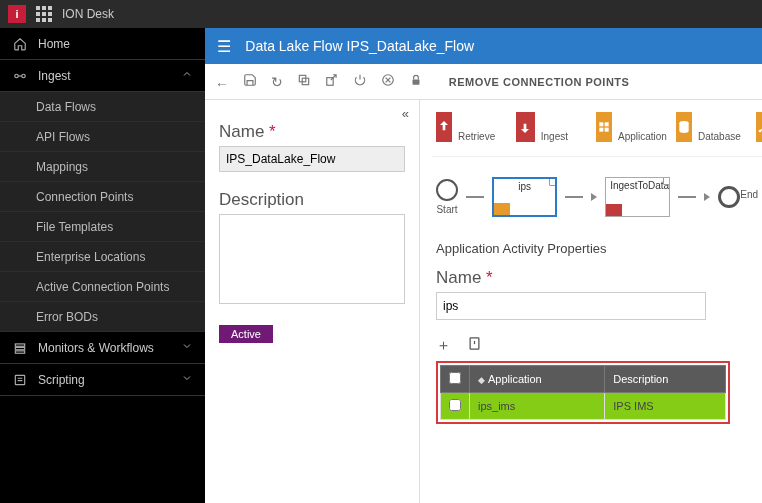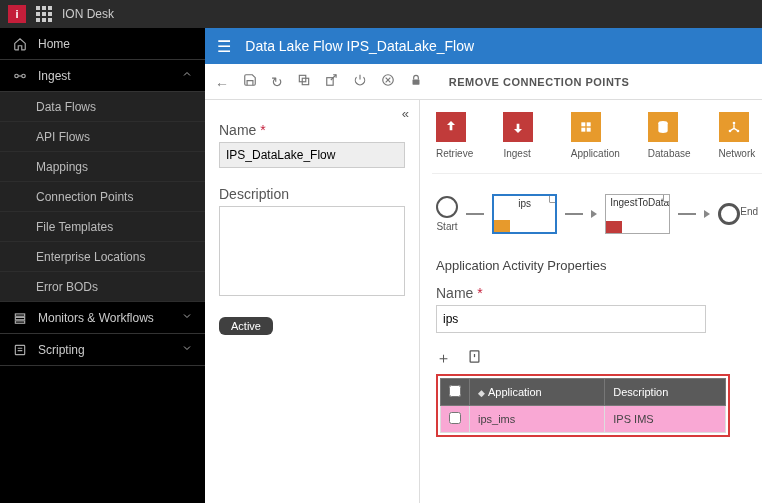--- a/index.html
+++ b/index.html
@@ -26,29 +26,29 @@
 .bluebar .title { font-size: 14px; }
 
 .toolbar { height: 36px; background: #fff; border-bottom: 1px solid #ddd; display: flex; align-items: center; padding: 0 10px; gap: 14px; color: #666; }
 .toolbar .tb-icon { cursor: pointer; font-size: 14px; color: #777; }
 .toolbar .label { font-size: 11px; font-weight: 600; letter-spacing: 0.5px; color: #555; margin-left: 12px; }
 
 .workspace { flex: 1; display: flex; min-height: 0; }
 
 .form-panel { width: 215px; background: #fff; border-right: 1px solid #ddd; padding: 14px 14px; position: relative; }
 .form-panel .collapse { position: absolute; top: 6px; right: 10px; font-size: 13px; color: #555; cursor: pointer; }
-.form-label { font-size: 14px; color: #555; margin-top: 8px; margin-bottom: 4px; }
+.form-label { font-size: 17px; color: #555; margin-top: 8px; margin-bottom: 4px; }
 .form-label .req { color: #c41e3a; }
 .form-input { width: 100%; height: 26px; border: 1px solid #ccc; background: #eee; padding: 0 6px; font-size: 12px; }
 .form-textarea { width: 100%; height: 90px; border: 1px solid #ccc; background: #fff; padding: 4px 6px; font-size: 12px; resize: none; }
-.badge { display: inline-block; margin-top: 18px; background: #404040; color: #fff; border-radius: 6px; padding: 3px 12px; font-size: 11px; }
+.badge { display: inline-block; margin-top: 18px; background: #701a75; color: #fff; border-radius: 0; padding: 3px 12px; font-size: 11px; }
 
 .canvas { flex: 1; background: #fff; display: flex; flex-direction: column; min-width: 0; padding: 12px 0 0 12px; }
 .palette { display: flex; gap: 28px; padding: 0 4px 14px 4px; border-bottom: 1px solid #eee; }
-.pal-item { display: flex; flex-direction: column; align-items: flex-start; gap: 6px; width: 52px; }
+.pal-item { display: flex; flex-direction: row; align-items: flex-end; gap: 6px; width: 52px; }
 .pal-box { width: 30px; height: 30px; display: flex; align-items: center; justify-content: center; color: #fff; }
 .pal-red { background: #c13b3a; }
 .pal-org { background: #e79a2c; }
 .pal-label { font-size: 10px; color: #555; white-space: nowrap; }
 
 .flow { display: flex; align-items: center; gap: 8px; padding: 20px 4px 20px 4px; }
 .node-circ { width: 22px; height: 22px; border: 2px solid #555; border-radius: 50%; }
 .node-end { border-width: 3px; }
 .node-label { font-size: 10px; color: #555; text-align: center; margin-top: 3px; }
 .line { width: 22px; height: 2px; background: #888; }
@@ -62,21 +62,21 @@
 
 .props { padding: 4px 4px 0 4px; }
 .props-title { font-size: 13px; color: #444; margin-bottom: 12px; }
 .props-input { width: 270px; height: 28px; border: 1px solid #ccc; padding: 0 6px; font-size: 12px; }
 .tbl-actions { display: flex; gap: 16px; margin-top: 16px; margin-bottom: 6px; color: #555; font-size: 15px; }
 .tbl-actions span { cursor: pointer; }
 .tbl-wrap { border: 2px solid #d73a3a; padding: 2px 2px; width: 294px; }
 table { border-collapse: collapse; width: 100%; font-size: 11px; }
 th { background: #5a5a5a; color: #fff; font-weight: 500; text-align: left; padding: 6px 8px; border: 1px solid #777; }
 th.cb, td.cb { width: 28px; text-align: center; }
-td { padding: 6px 8px; border: 1px solid #ddd; background: #f9a8d4; color: #444; }
+td { padding: 6px 8px; border: 1px solid #ddd; background: #84cc16; color: #444; }
 input[type=checkbox] { width: 12px; height: 12px; }
 .sort { font-size: 9px; margin-right: 3px; color: #ddd; }
 </style>
 </head>
 <body>
 
 <div class="topbar">
   <div class="logo">i</div>
   <div class="apps">
       <span></span>
@@ -117,20 +117,21 @@
           </svg>
       </span>
     </div>
     <div id="sub-items">
         <div class="side-item sub">Data Flows</div>
         <div class="side-item sub">API Flows</div>
         <div class="side-item sub">Mappings</div>
         <div class="side-item sub">Connection Points</div>
         <div class="side-item sub">File Templates</div>
         <div class="side-item sub">Enterprise Locations</div>
+        <div class="side-item sub">Active Connection Points</div>
         <div class="side-item sub">Error BODs</div>
       </div>
     <div class="side-item">
       <span class="side-icon">
         <svg width="14" height="14" viewBox="0 0 24 24" fill="none" stroke="currentColor" stroke-width="2">
             <rect x="4" y="5" width="16" height="4"></rect>
             <rect x="4" y="11" width="16" height="4"></rect>
             <rect x="4" y="17" width="16" height="4"></rect>
           </svg>
       </span>

